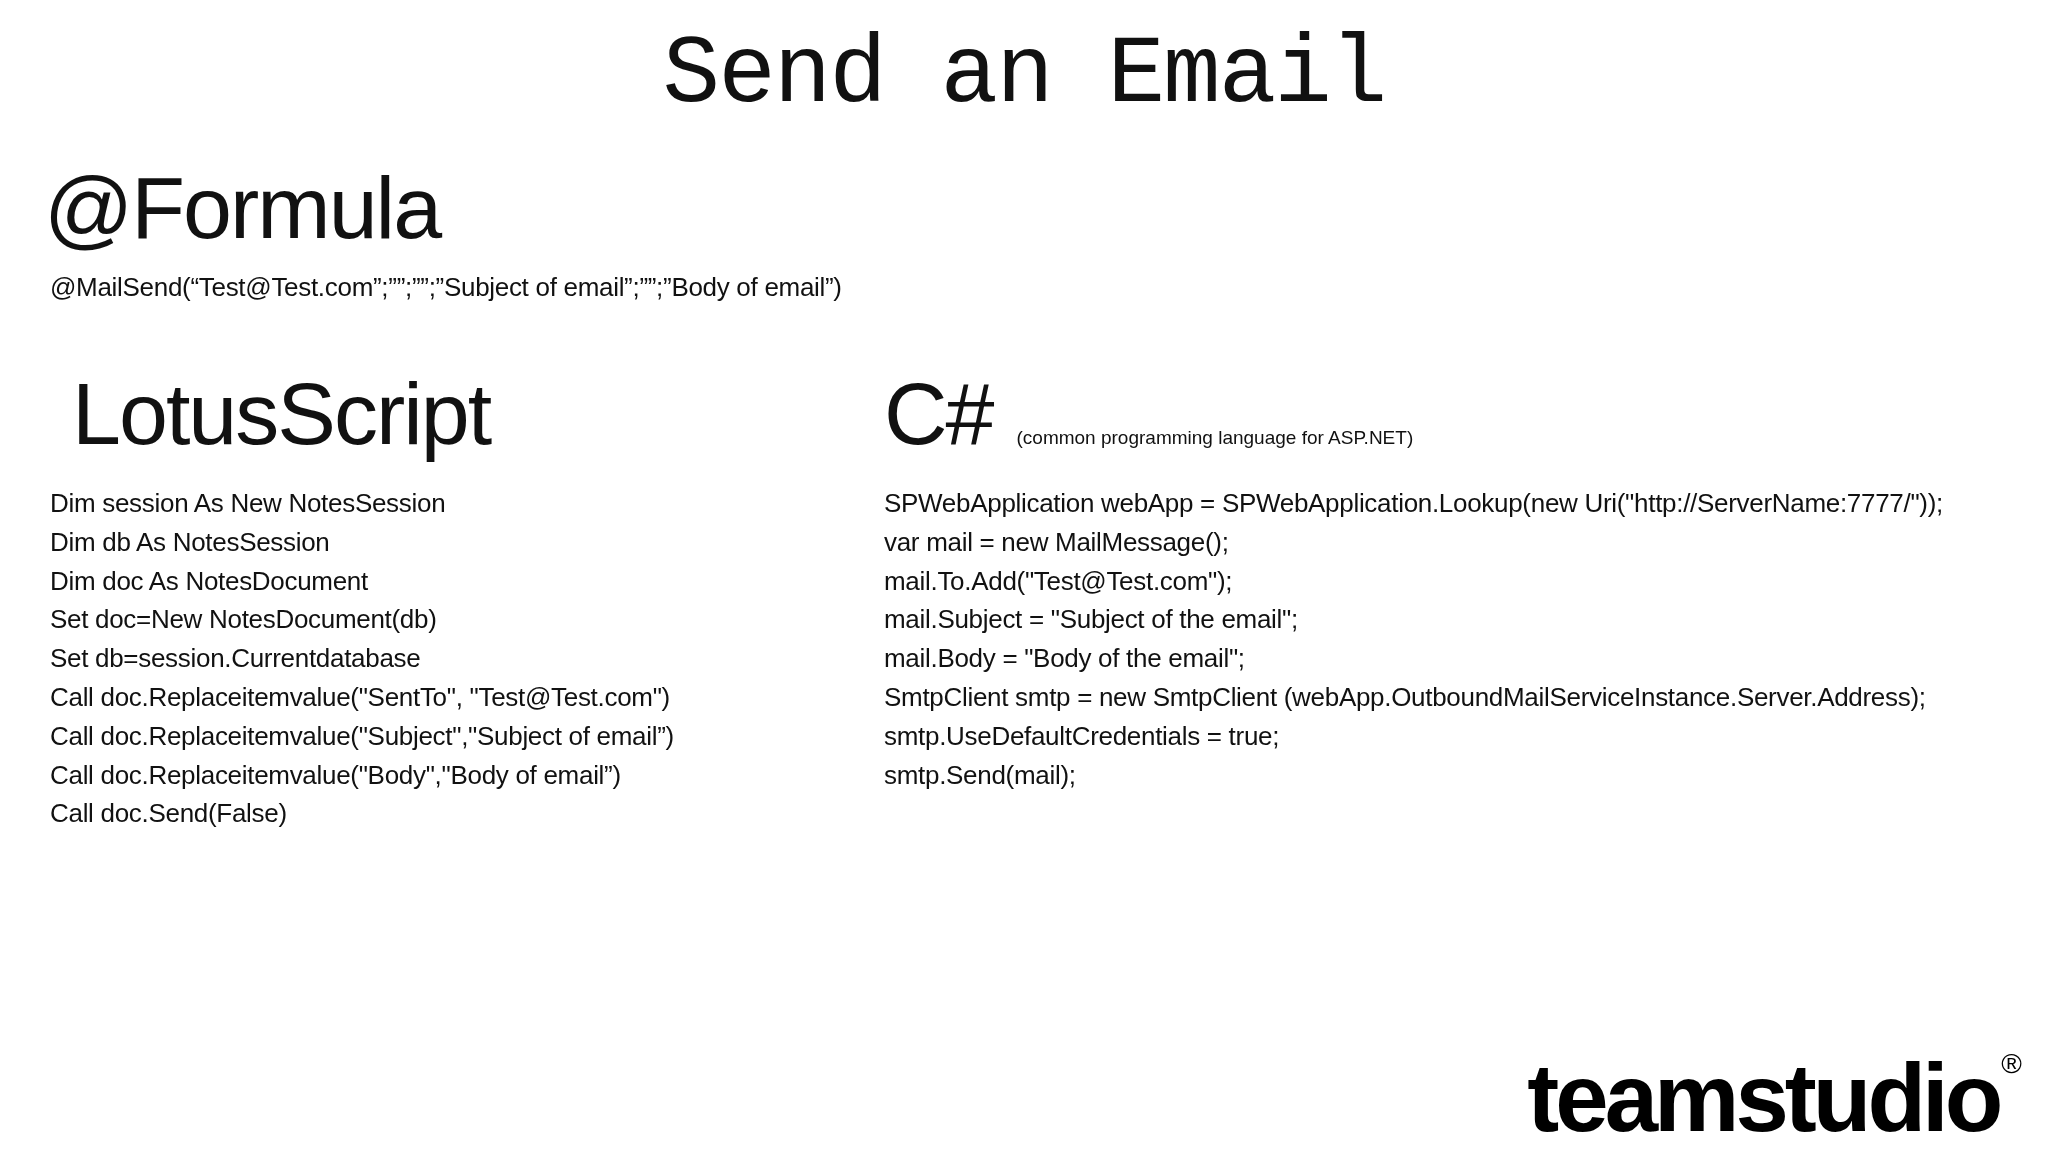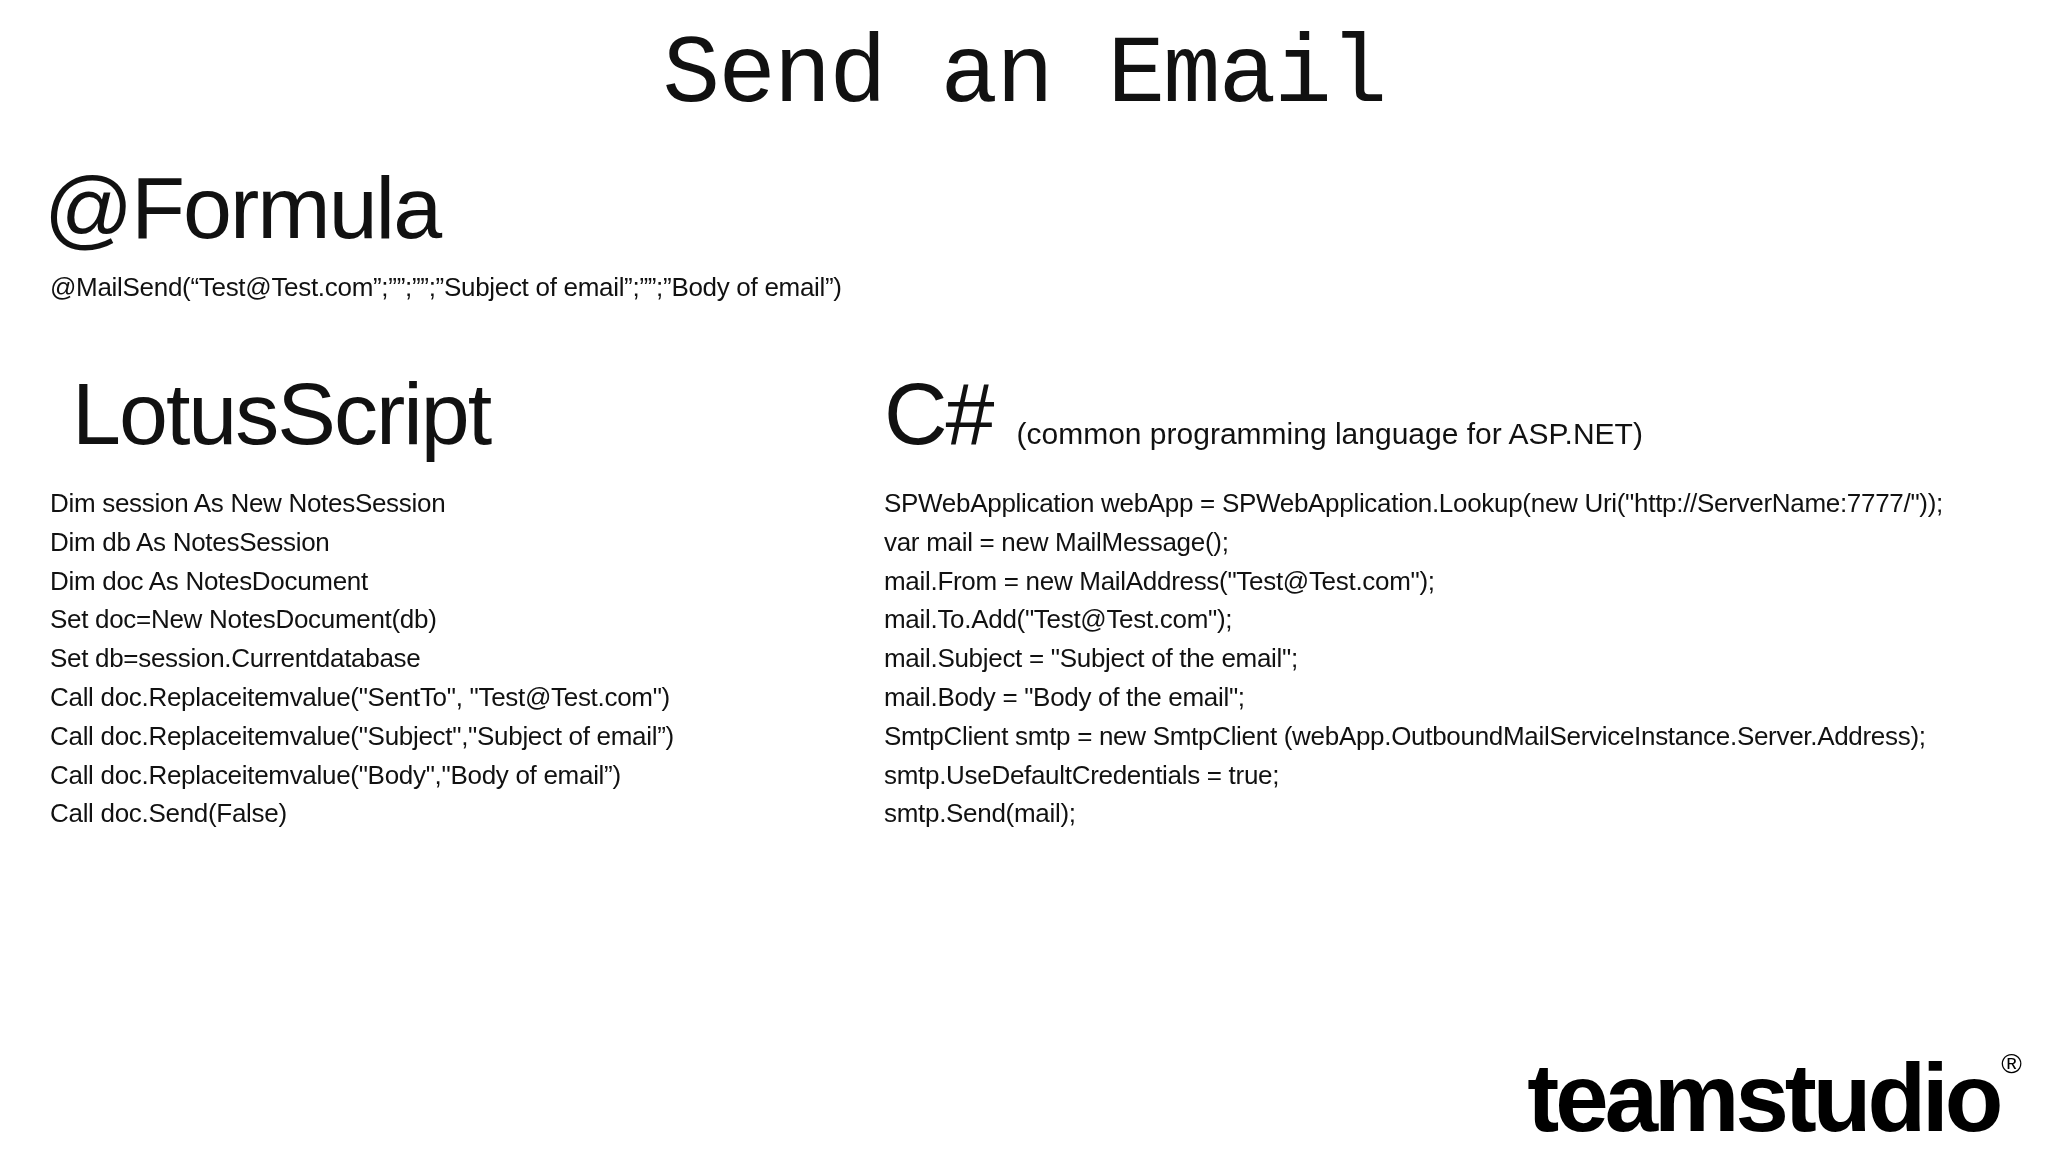--- a/index.html
+++ b/index.html
@@ -29,21 +29,21 @@
     font-size: 88px;
     line-height: 1.05;
     letter-spacing: -2px;
     font-weight: 400;
     white-space: nowrap;
   }
   #formula-heading { left: 44px; top: 162px; }
   #lotus-heading   { left: 44px; top: 368px; margin-left: 28px; }
   #csharp-heading  { left: 884px; top: 368px; display: flex; align-items: baseline; gap: 24px; }
   .heading-sub {
-    font-size: 30px;
+    font-size: 19px;
     letter-spacing: 0;
     font-weight: 400;
     margin-top: 24px;
   }
   .code-block {
     position: absolute;
     font-size: 26px;
     line-height: 38.8px;
     letter-spacing: -0.3px;
     white-space: nowrap;
@@ -92,21 +92,20 @@
   <div class="code-line">Call doc.Send(False)</div>
 </div>
 
 <div class="section-heading" id="csharp-heading">
   <span>C#</span>
   <span class="heading-sub">(common programming language for ASP.NET)</span>
 </div>
 <div class="code-block" id="csharp-code">
   <div class="code-line">SPWebApplication webApp = SPWebApplication.Lookup(new Uri("http://ServerName:7777/"));</div>
   <div class="code-line">var mail = new MailMessage();</div>
-  <div class="code-line">mail.From = new MailAddress("Test@Test.com");</div>
   <div class="code-line">mail.To.Add("Test@Test.com");</div>
   <div class="code-line">mail.Subject = "Subject of the email";</div>
   <div class="code-line">mail.Body = "Body of the email";</div>
   <div class="code-line">SmtpClient smtp = new SmtpClient (webApp.OutboundMailServiceInstance.Server.Address);</div>
   <div class="code-line">smtp.UseDefaultCredentials = true;</div>
   <div class="code-line">smtp.Send(mail);</div>
 </div>
 
 <div class="logo" style="color: #000000;">
   <span>teamstudio</span><span class="reg-mark">®</span>

